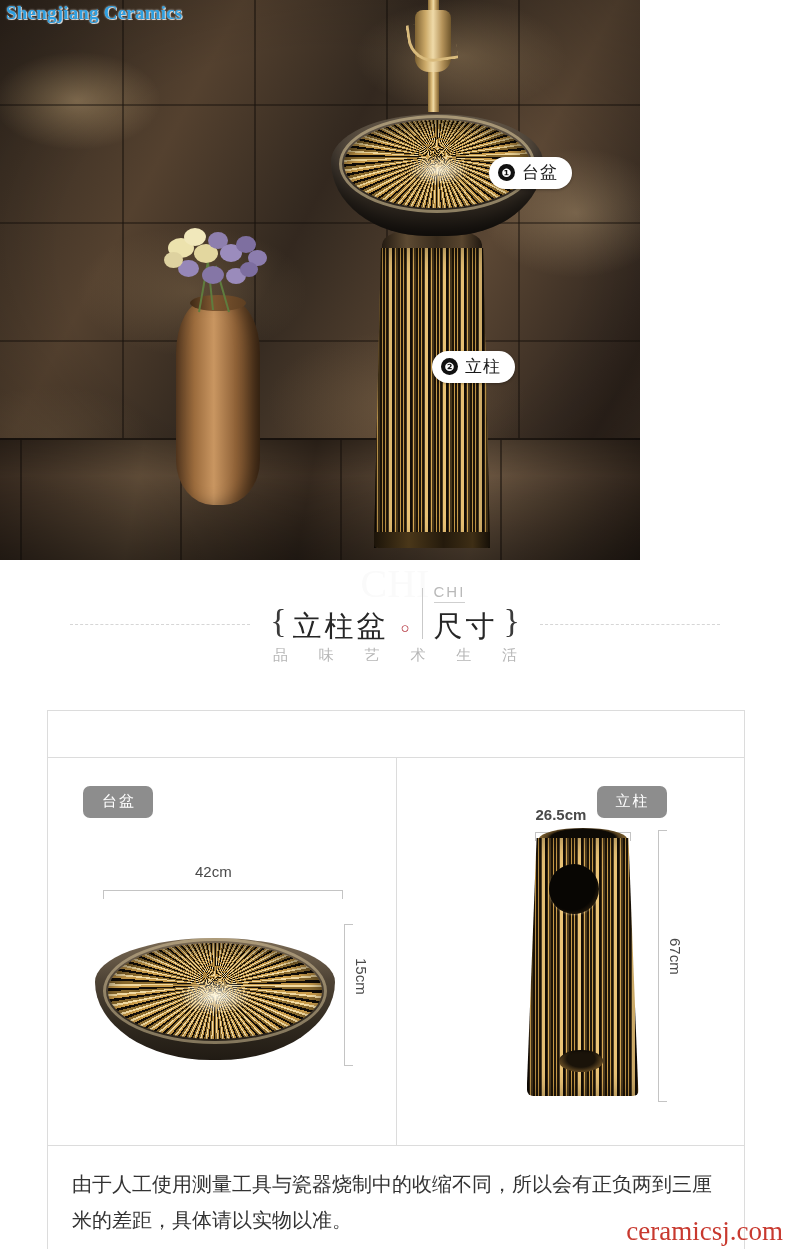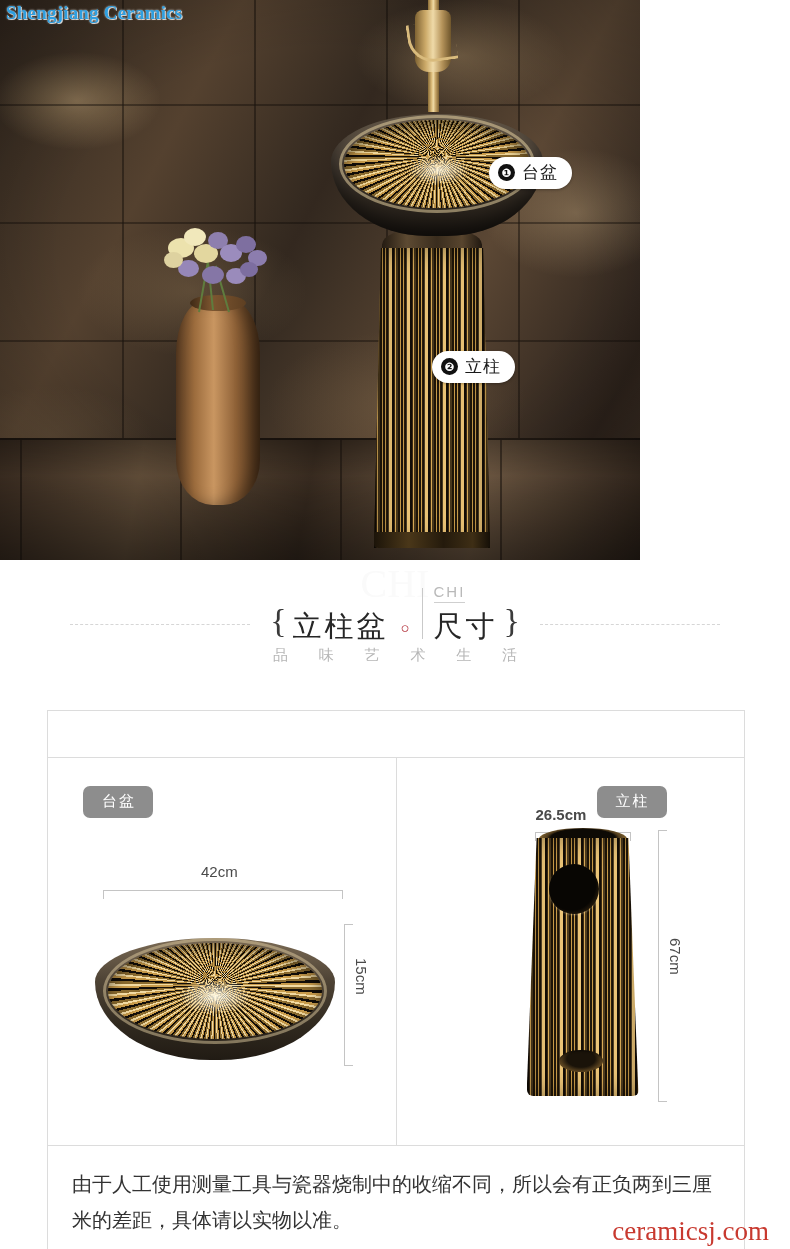--- a/index.html
+++ b/index.html
@@ -366,21 +366,21 @@
     font-size: 15px; color: #222222; letter-spacing: 6px; text-indent: 6px;
     font-family: "DejaVu Sans", sans-serif; font-weight: bold;
   }
   .note-text {
     flex: 1 1 auto; padding: 22px 26px 22px 24px;
     font-size: 20px; line-height: 1.78; color: #333333;
     font-family: Liberation Mono, monospace;
   }
 
   .site-watermark {
-    position: absolute; right: 21px; bottom: 2px;
+    position: absolute; right: 7px; bottom: 2px;
     font-family: "Liberation Serif", "DejaVu Serif", serif;
     font-size: 27px; color: #c8392f; letter-spacing: 0px;
     z-index: 40;
   }
 </style>
 </head>
 <body>
 
 <div class="hero">
   <div class="hero-tiles"></div>
@@ -463,21 +463,21 @@
 
   <div class="row-head">
     <span></span>
   </div>
 
   <div class="row-body">
 
     <div class="cell-prod">
       <div class="badge" id="badge-basin">台盆</div>
 
-      <div class="dim-label" style="left:153px; top:105px;">42cm</div>
+      <div class="dim-label" style="left:147px; top:105px;">42cm</div>
       <div class="bracket-h" style="left:55px; top:132px; width:240px;"></div>
 
       <div class="basin-fig">
         <div class="bowl-out"></div>
         <div class="bowl-in"></div>
         <div class="bowl-rim"></div>
       </div>
 
       <div class="bracket-v" style="left:296px; top:166px; height:142px;"></div>
       <div class="dim-label vert" style="left:322px; top:200px;">15cm</div>

